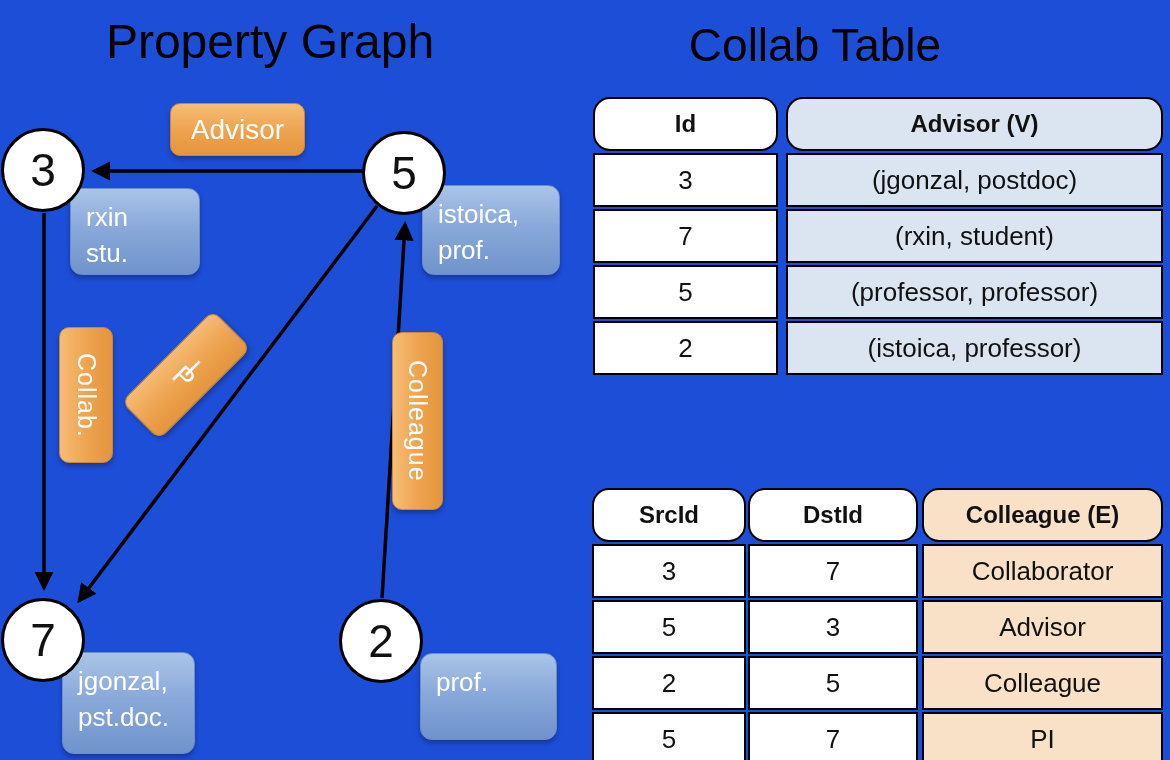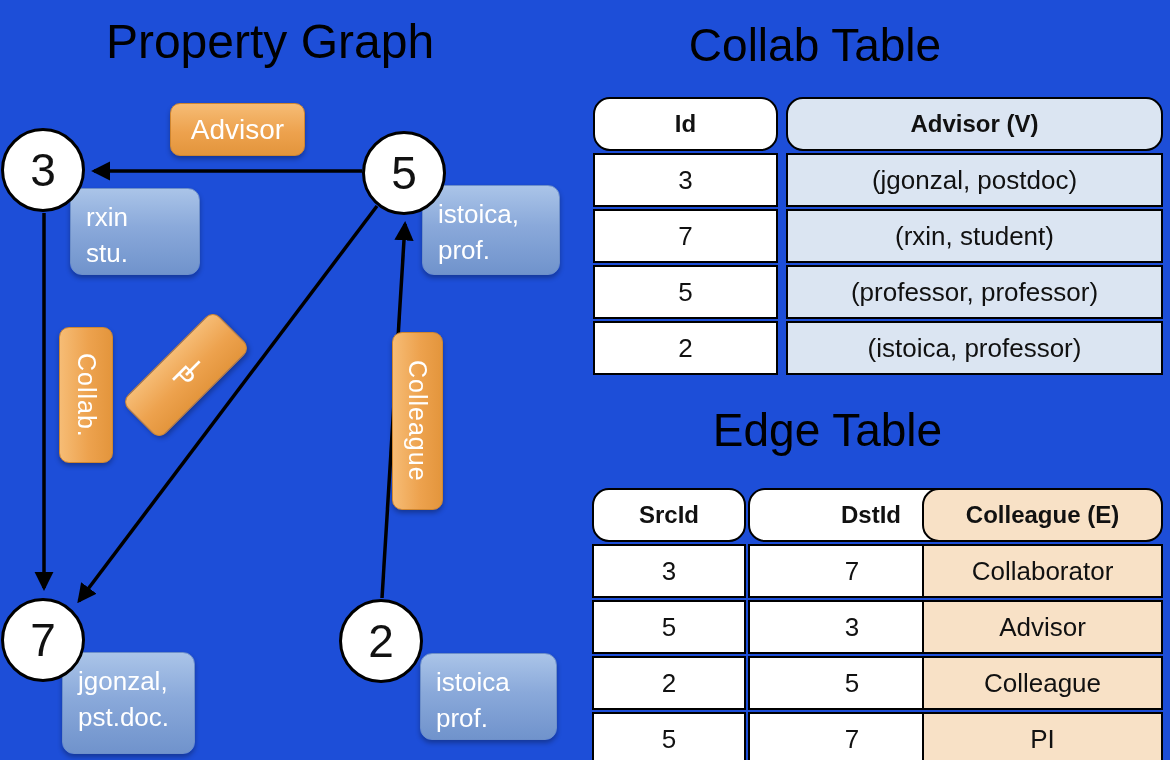--- a/index.html
+++ b/index.html
@@ -80,21 +80,20 @@
   </div>
   <div class="pill-blue" style="left:422px;top:185px;width:138px;height:90px;">
     <div>istoica,</div>
     <div>prof.</div>
   </div>
   <div class="pill-blue" style="left:62px;top:652px;width:133px;height:102px;">
     <div>jgonzal,</div>
     <div>pst.doc.</div>
   </div>
   <div class="pill-blue" style="left:420px;top:653px;width:137px;height:87px;">
-    <div>istoica</div>
     <div>prof.</div>
   </div>
 
   <div class="node" style="left:1px;top:128px;">
     <span>3</span>
   </div>
   <div class="node" style="left:362px;top:131px;">
     <span>5</span>
   </div>
   <div class="node" style="left:1px;top:598px;">
@@ -138,27 +137,26 @@
         </tr>
     <tr>
           <td class="vcell">(professor, professor)</td>
         </tr>
     <tr>
           <td class="vcell">(istoica, professor)</td>
         </tr>
   </tbody>
     </table>
 
-  <div class="title" style="left:590px;top:403px;width:475px;font-size:46px;">Edge Table</div>
 
   <table style="left:590px;top:486px;width:324px;">
     <tbody>
         <tr>
       <th style="width:150px;">SrcId</th>
-      <th style="width:166px;padding-left:38px;">DstId</th>
+      <th style="width:166px;">DstId</th>
     </tr>
     <tr>
       <td>3</td>
       <td>7</td>
     </tr>
     <tr>
       <td>5</td>
       <td>3</td>
     </tr>
     <tr>

